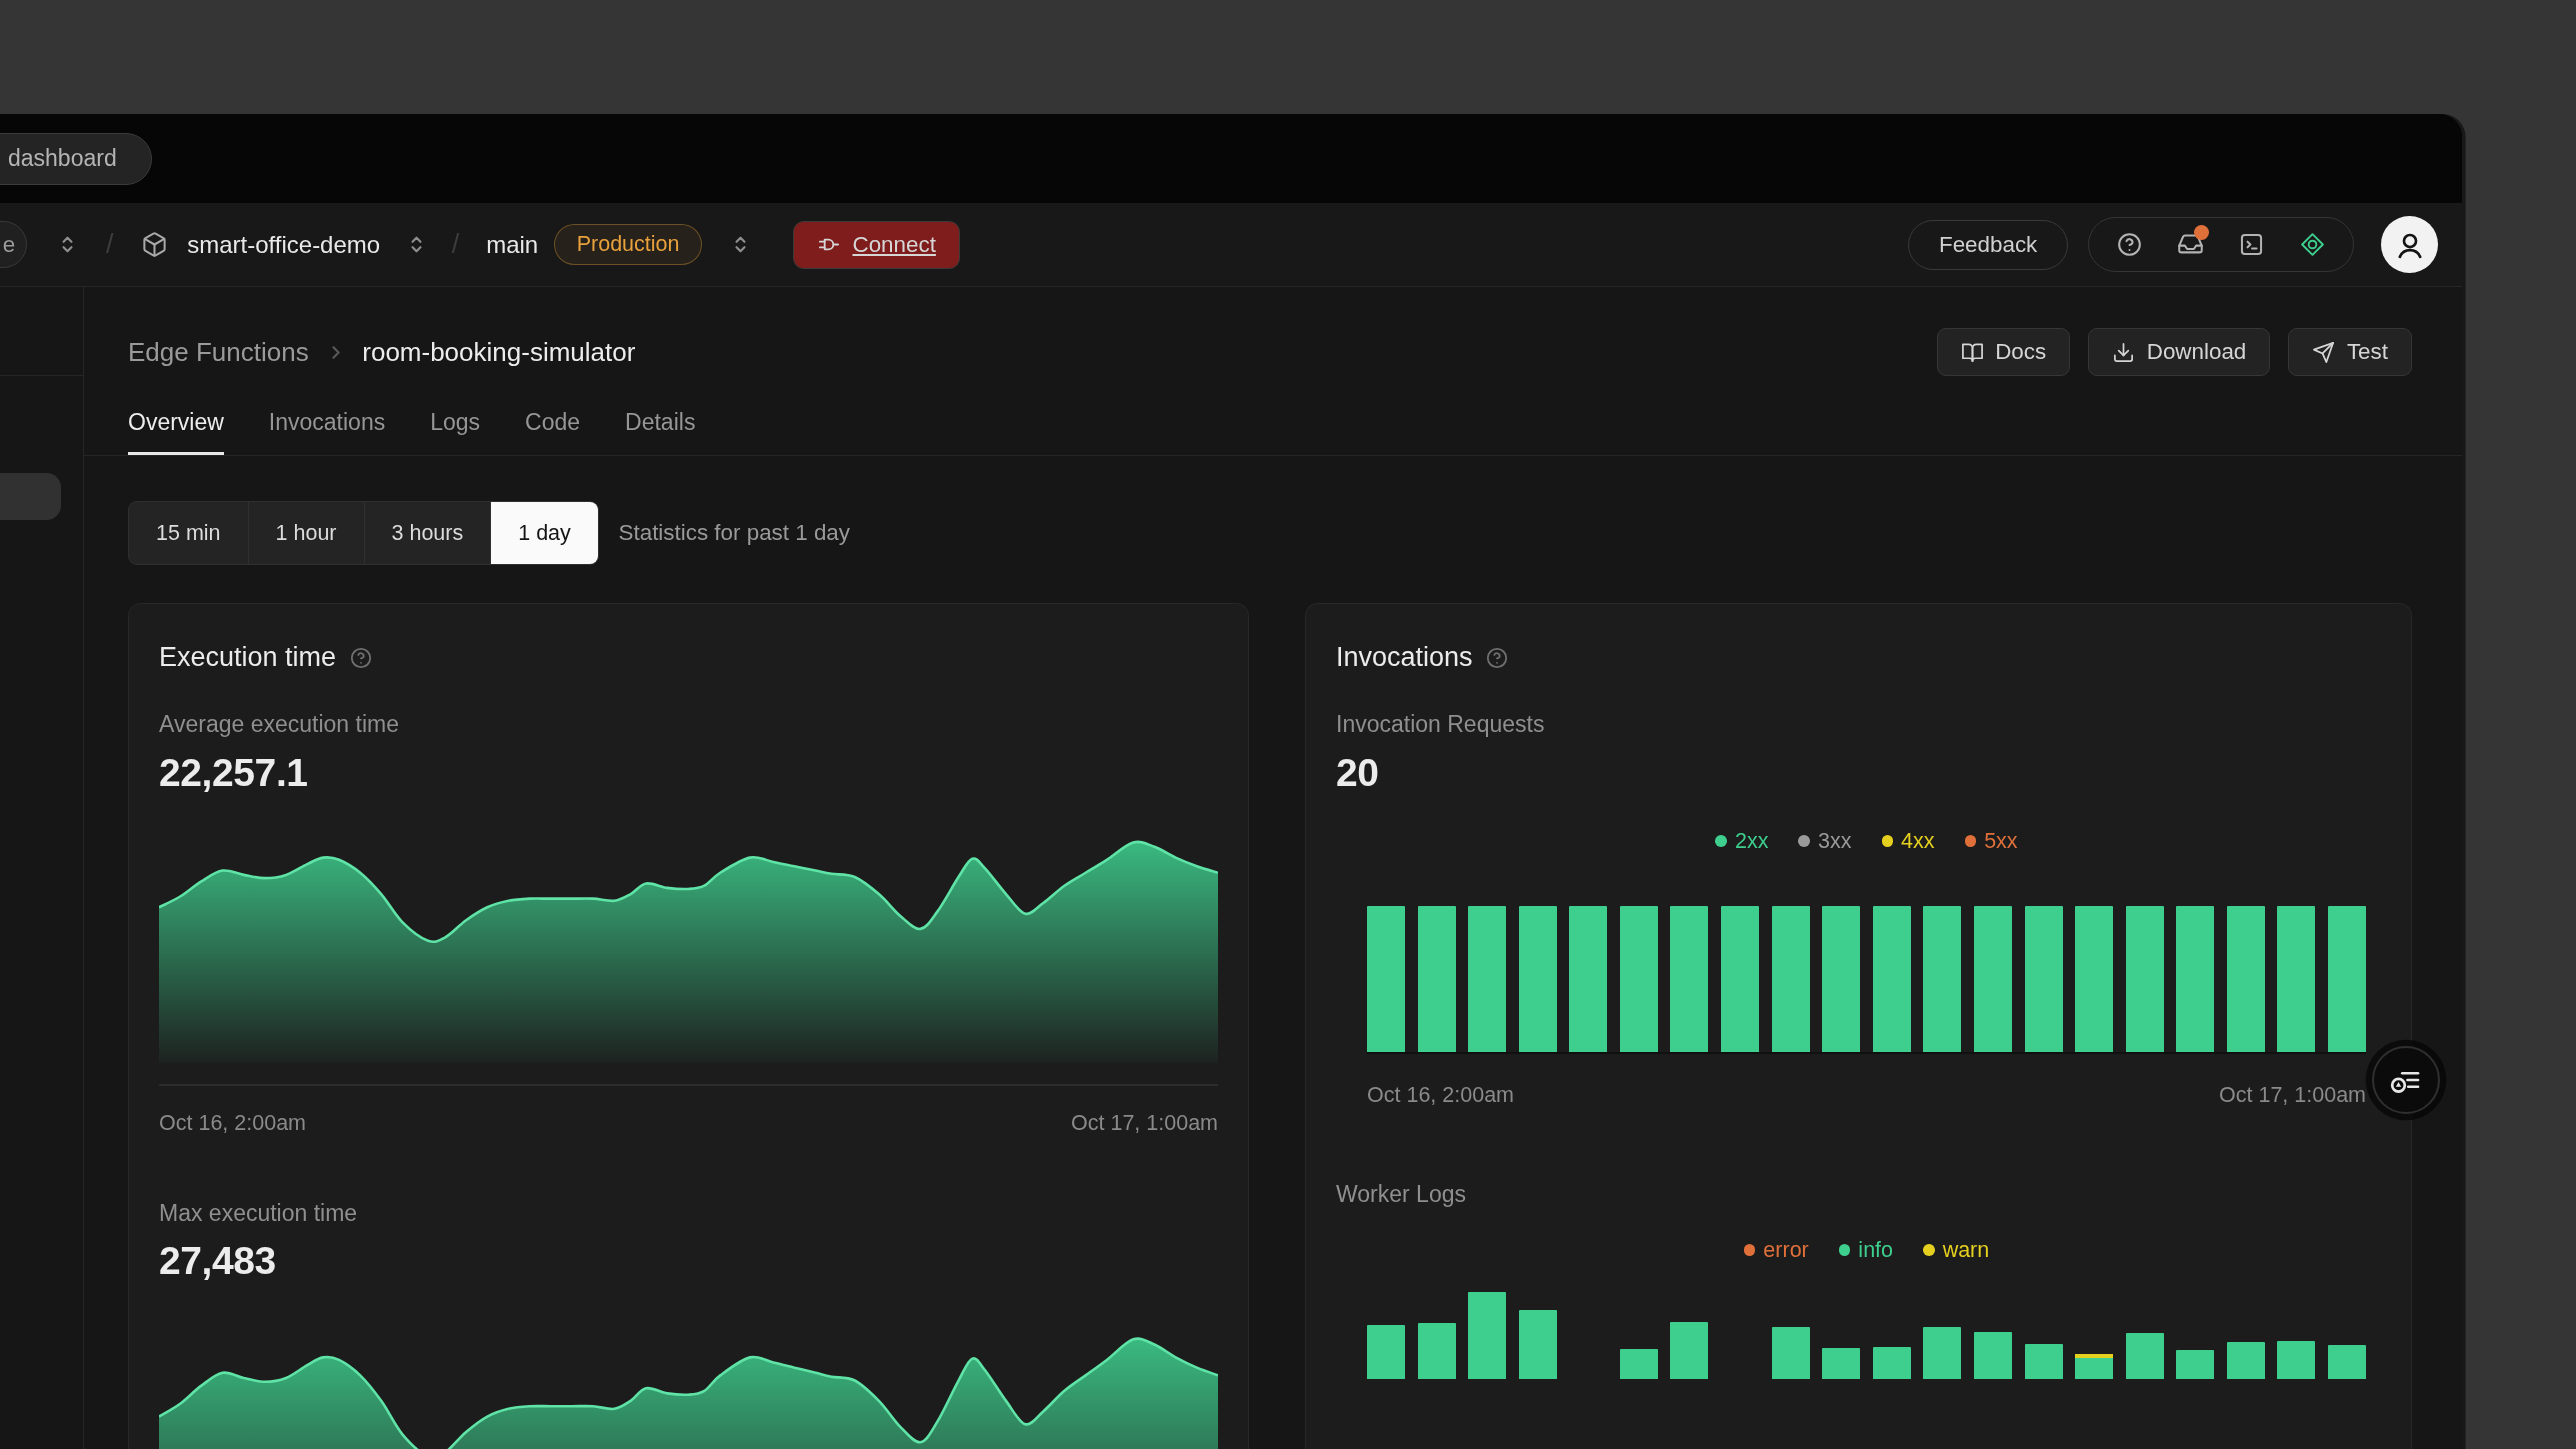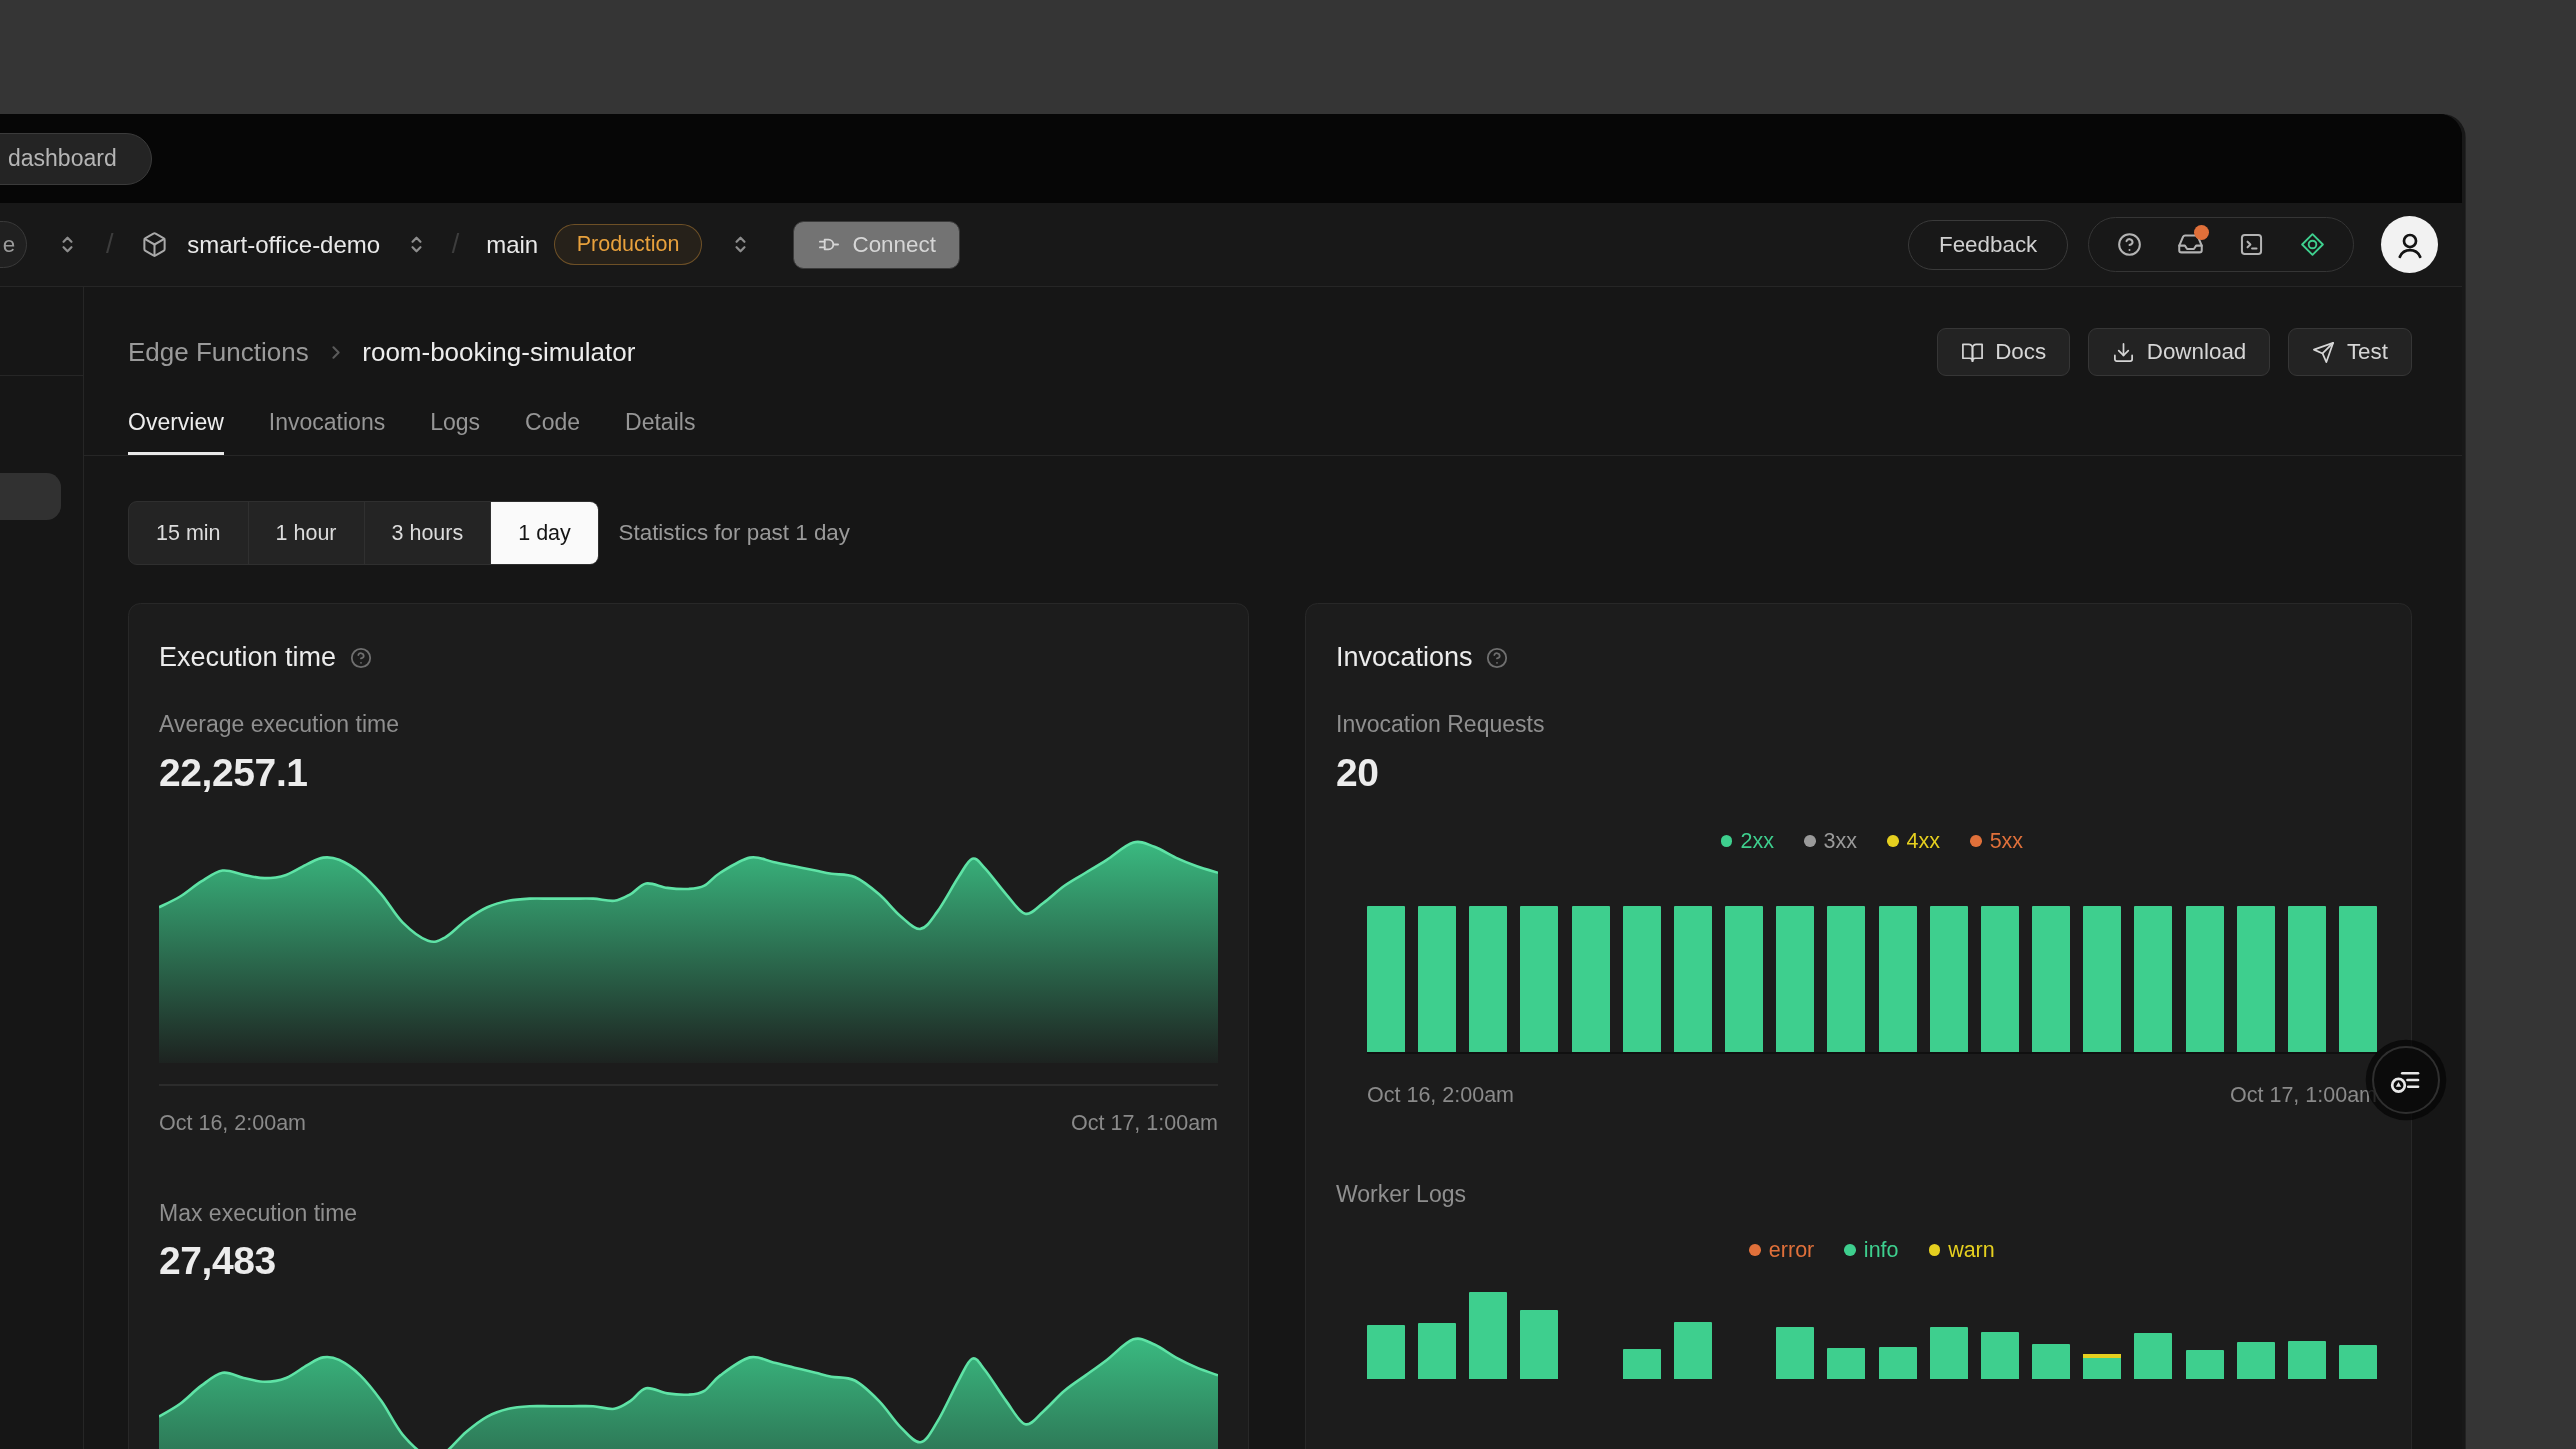--- a/index.html
+++ b/index.html
@@ -23,23 +23,23 @@
             display:flex; align-items:center; flex:none; padding-right:24px; }
   .org-pill { margin-left:-52px; width:79px; height:47px; border-radius:894px; background:#202020;
               border:1.8px solid #3a3a3a; color:#9b9b9b; font-size:22.4px; display:flex;
               align-items:center; justify-content:flex-end; padding-right:10.7px; flex:none; }
   .sorter { color:#8d8d8d; width:27px; height:27px; flex:none; }
   .slash { color:#3d3d3d; font-size:27px; }
   .crumb-name { color:#e9e9e9; font-size:24px; }
   .badge-prod { height:41px; padding:0 21.5px; border-radius:894px; display:flex; align-items:center;
                 color:#e8a13c; font-size:21.5px; background:rgba(232,161,60,.07);
                 border:1.3px solid rgba(232,161,60,.38); }
-  .btn-connect { height:48px; padding:0 23px; border-radius:10.7px; background:#737373;
+  .btn-connect { height:48px; padding:0 23px; border-radius:10.7px; background:#7f1d1d;
                  border:1.3px solid #3a3a3a; color:#d6d6d6; font-size:22.4px;
-                 display:flex; align-items:center; gap:12.5px; }
+                 display:flex; align-items:center; gap:12.5px;text-decoration:underline; }
   .btn-feedback { height:50px; padding:0 30px; border-radius:894px; background:transparent;
                   border:1.3px solid #3a3a3a; color:#d0d0d0; font-size:22.4px;
                   display:flex; align-items:center; }
   .icon-pill { height:55px; padding:0 27px; border-radius:894px; border:1.3px solid #353535;
                display:flex; align-items:center; gap:34px; color:#b3b3b3; }
   .icon-24 { width:27px; height:27px; display:block; }
   .inbox-wrap { position:relative; }
   .notif-dot { position:absolute; right:-5.4px; top:-6.3px; width:15px; height:15px; border-radius:50%;
                background:#e0703a; }
   .avatar { width:57px; height:57px; border-radius:50%; background:#f2f2f2; display:flex;
@@ -96,21 +96,21 @@
   .axis-line { height:1.8px; background:#2c2c2c; margin-top:21.5px; }
   .axis-labels { display:flex; justify-content:space-between; margin-top:25px;
                  color:#8a8a8a; font-size:21.5px; }
   .area-box2 { margin-top:51px; height:154px; overflow:hidden; }
   .area-box2 svg { width:100%; height:268px; display:block; }
 
   .legend { display:flex; justify-content:center; gap:30px; margin-top:34px; font-size:21.5px; }
   .legend-item { display:flex; align-items:center; gap:8px; }
   .legend-dot { width:11.6px; height:11.6px; border-radius:50%; }
 
-  .chart-inset { margin-left:31px; margin-right:4px; }
+  .chart-inset { margin-left:31px; margin-right:15px; }
   .bars { height:146px; margin-top:52px; display:flex; justify-content:space-between;
           align-items:flex-end; }
   .vbar { width:38px; background:#3ecf8e; border-radius:0.9px 0.9px 0 0; display:flex;
           flex-direction:column; }
   .vbar .warn-cap { height:3.6px; background:#e5cf1f; flex:none; }
   .bar-baseline { height:2.7px; background:#101010; }
   .bars2 { height:87px; margin-top:29.5px; display:flex; justify-content:space-between;
            align-items:flex-end; }
   .worker-legend-gap { margin-top:29.5px; }
 

